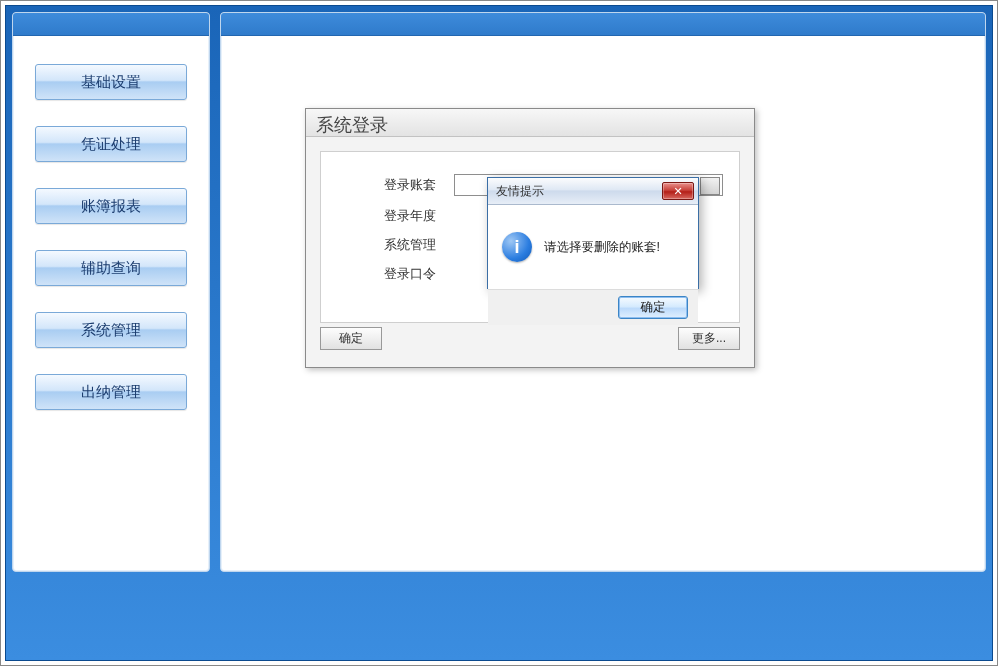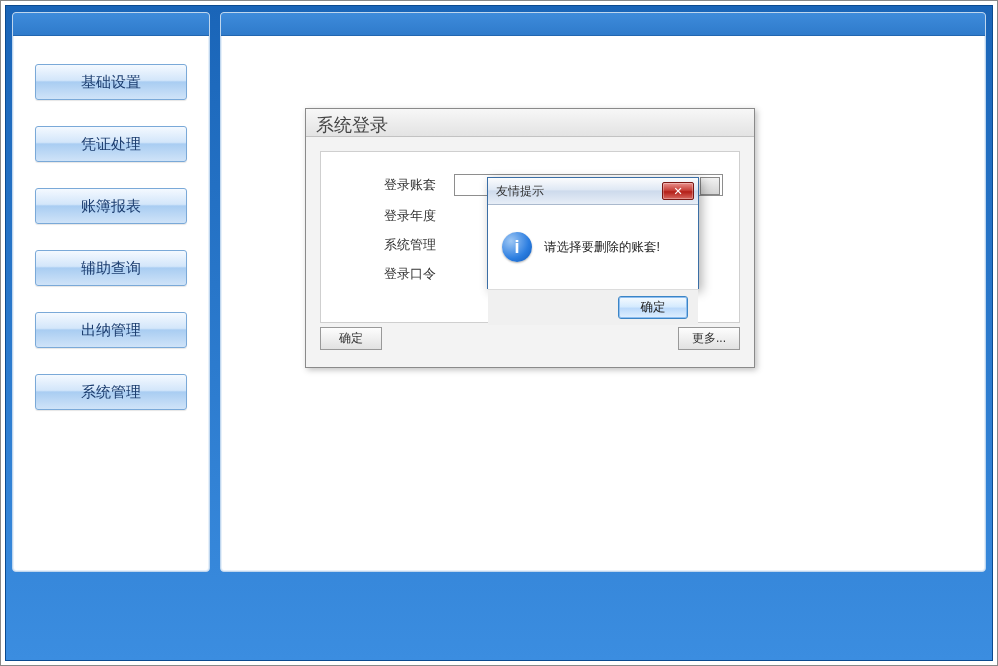--- a/index.html
+++ b/index.html
@@ -196,24 +196,24 @@
           <div class="side-btn">
               <span>凭证处理</span>
             </div>
           <div class="side-btn">
               <span>账簿报表</span>
             </div>
           <div class="side-btn">
               <span>辅助查询</span>
             </div>
           <div class="side-btn">
+              <span>系统管理</span>
+            </div>
+          <div class="side-btn">
               <span>出纳管理</span>
-            </div>
-          <div class="side-btn">
-              <span>系统管理</span>
             </div>
         </div>
       </div>
       <div class="content-panel">
 
         <div class="login-dialog">
           <div class="dlg-title">系统登录</div>
           <div class="login-inner">
             <div class="form-row">
               <label>登录账套</label>

